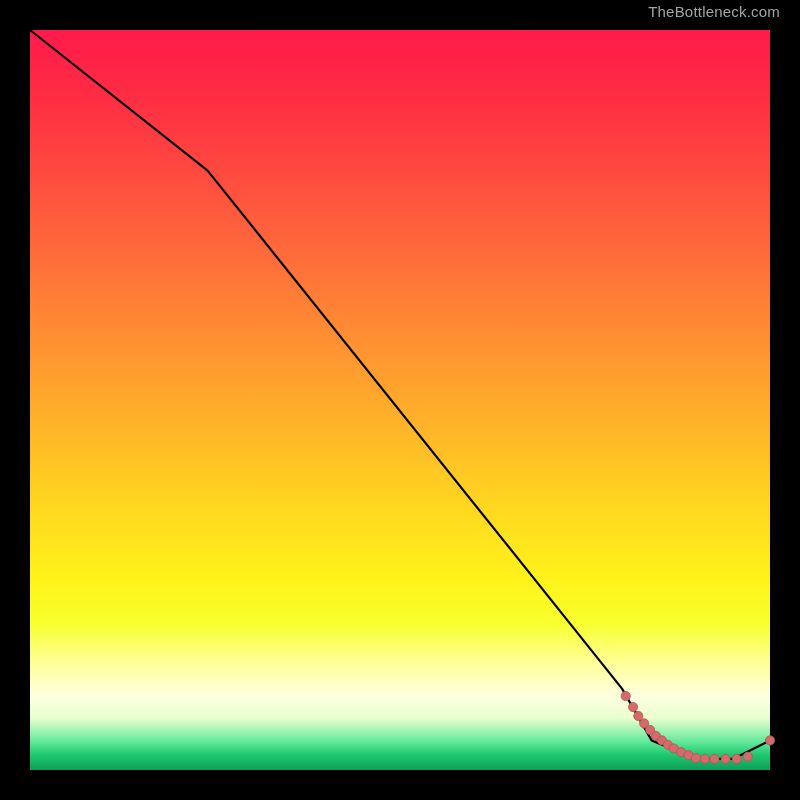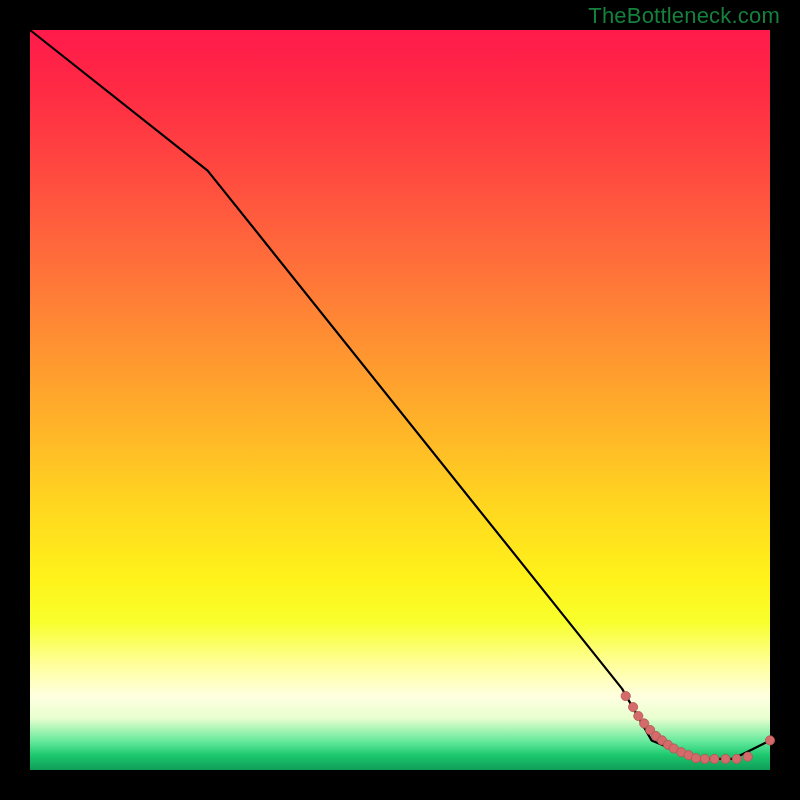--- a/index.html
+++ b/index.html
@@ -11,22 +11,22 @@
   .figure {
     position: relative;
     width: 800px;
     height: 800px;
     background: #000;
   }
   .attribution {
     position: absolute;
     top: 3px;
     right: 20px;
-    color: #15803d;
-    font-size: 22px;
+    color: #a3a3a3;
+    font-size: 15px;
     font-weight: 500;
     letter-spacing: 0.2px;
   }
   .plot-area {
     position: absolute;
     left: 30px;
     top: 30px;
     width: 740px;
     height: 740px;
     background: linear-gradient(to bottom,

